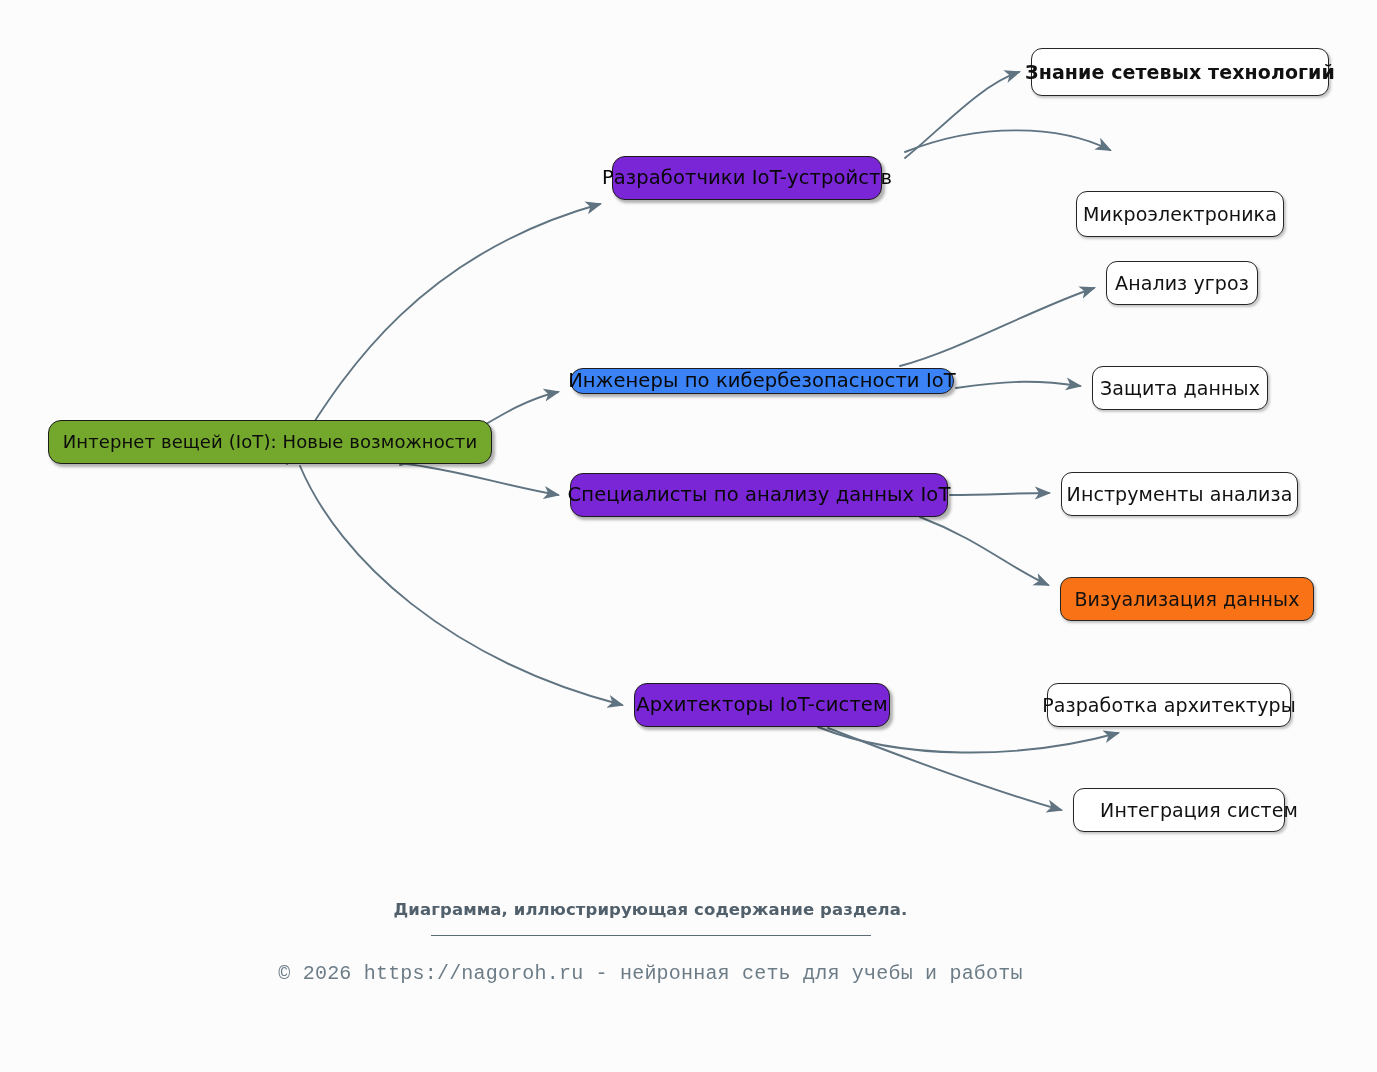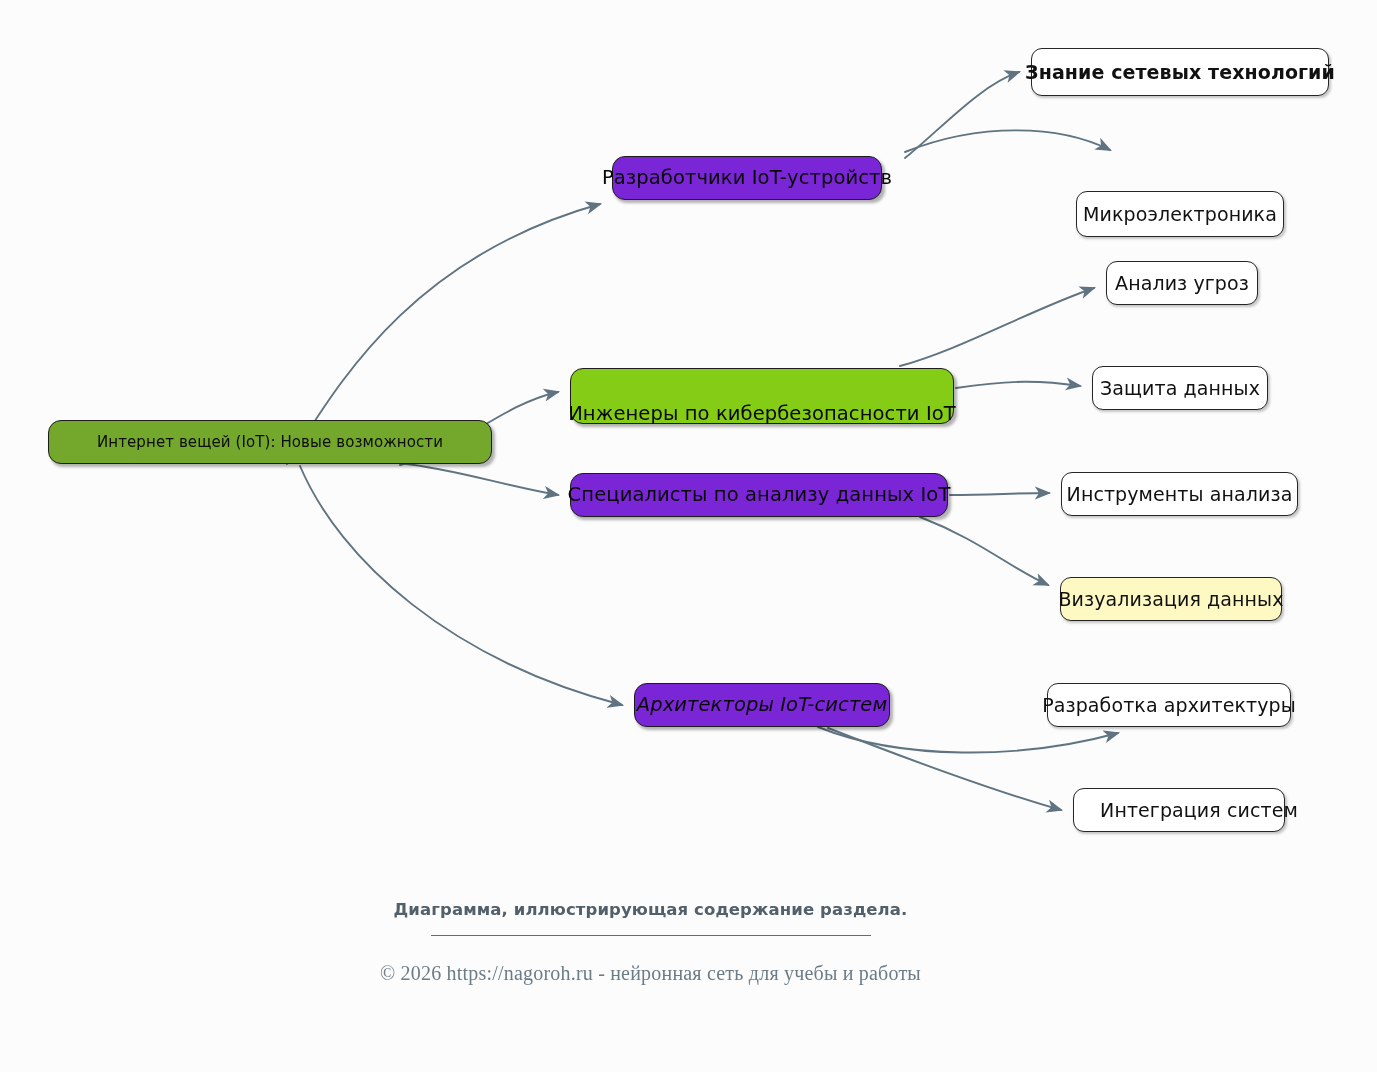--- a/index.html
+++ b/index.html
@@ -36,21 +36,21 @@
     justify-content: center;
     white-space: nowrap;
     line-height: 1;
     letter-spacing: 0.1px;
   }
   .node-root {
     background: #74a82c;
     border: 1.6px solid #1c1c1c;
     border-radius: 13px;
     color: #0c0c0c;
-    font-size: 15px;
+    font-size: 18px;
     box-shadow: 2.5px 3px 3px rgba(0,0,0,0.30);
   }
   .node-branch {
     background: #7b26d6;
     border: 1.6px solid #1c1c1c;
     border-radius: 13px;
     color: #080808;
     font-size: 19.5px;
     box-shadow: 2.5px 3px 3px rgba(0,0,0,0.30);
   }
@@ -77,21 +77,21 @@
     letter-spacing: 0.1px;
   }
   .divider {
     width: 440px;
     height: 0;
     margin: 16px auto 0 auto;
     border-top: 1.6px solid #5d6d77;
   }
   .copyright {
     margin-top: 26px;
-    font-family: Liberation Serif, serif;
+    font-family: Liberation Mono, monospace;
     font-size: 20px;
     color: #6c7c87;
     letter-spacing: 0.2px;
     text-align: center;
   }
 </style>
 </head>
 <body>
 
 <div id="stage" style="background: rgb(252, 252, 253);">
@@ -124,39 +124,39 @@
       </div>
       <div class="node node-branch" style="left: 612px; top: 156px; width: 270px; height: 44px; background: rgb(123, 38, 214);">
         <span>Разработчики IoT-устройств</span>
       </div>
       <div class="node node-leaf" style="left: 1031px; top: 48px; width: 298px; height: 48px; background: rgb(255, 255, 255); font-weight: bold;">
         <span>Знание сетевых технологий</span>
       </div>
       <div class="node node-leaf" style="left: 1076px; top: 155px; width: 208px; height: 46px; background: rgb(255, 255, 255); margin-top: 36px;">
         <span>Микроэлектроника</span>
       </div>
-      <div class="node node-branch" style="left: 570px; top: 368px; width: 384px; height: 56px; background: #84cc16; align-items: flex-end;">
+      <div class="node node-branch" style="left: 570px; top: 368px; width: 384px; height: 26px; background: #3b82f6;">
         <span>Инженеры по кибербезопасности IoT</span>
       </div>
       <div class="node node-leaf" style="left: 1106px; top: 261px; width: 152px; height: 44px; background: rgb(255, 255, 255);">
         <span>Анализ угроз</span>
       </div>
       <div class="node node-leaf" style="left: 1092px; top: 366px; width: 176px; height: 44px; background: rgb(255, 255, 255);">
         <span>Защита данных</span>
       </div>
       <div class="node node-branch" style="left: 570px; top: 473px; width: 378px; height: 44px; background: rgb(123, 38, 214);">
         <span>Специалисты по анализу данных IoT</span>
       </div>
       <div class="node node-leaf" style="left: 1061px; top: 472px; width: 237px; height: 44px; background: rgb(255, 255, 255);">
         <span>Инструменты анализа</span>
       </div>
-      <div class="node node-leaf" style="left: 1060px; top: 577px; width: 222px; height: 44px; background: #fef9c3;">
+      <div class="node node-leaf" style="left: 1060px; top: 577px; width: 254px; height: 44px; background: #f97316;">
         <span>Визуализация данных</span>
       </div>
-      <div class="node node-branch" style="left: 634px; top: 683px; width: 256px; height: 44px; background: rgb(123, 38, 214); font-style: italic;">
+      <div class="node node-branch" style="left: 634px; top: 683px; width: 256px; height: 44px; background: rgb(123, 38, 214);">
         <span>Архитекторы IoT-систем</span>
       </div>
       <div class="node node-leaf" style="left: 1047px; top: 683px; width: 244px; height: 44px; background: rgb(255, 255, 255);">
         <span>Разработка архитектуры</span>
       </div>
       <div class="node node-leaf" style="left: 1073px; top: 788px; width: 212px; height: 44px; background: rgb(255, 255, 255); padding-left: 40px;">
         <span>Интеграция систем</span>
       </div>
     </div>
 

